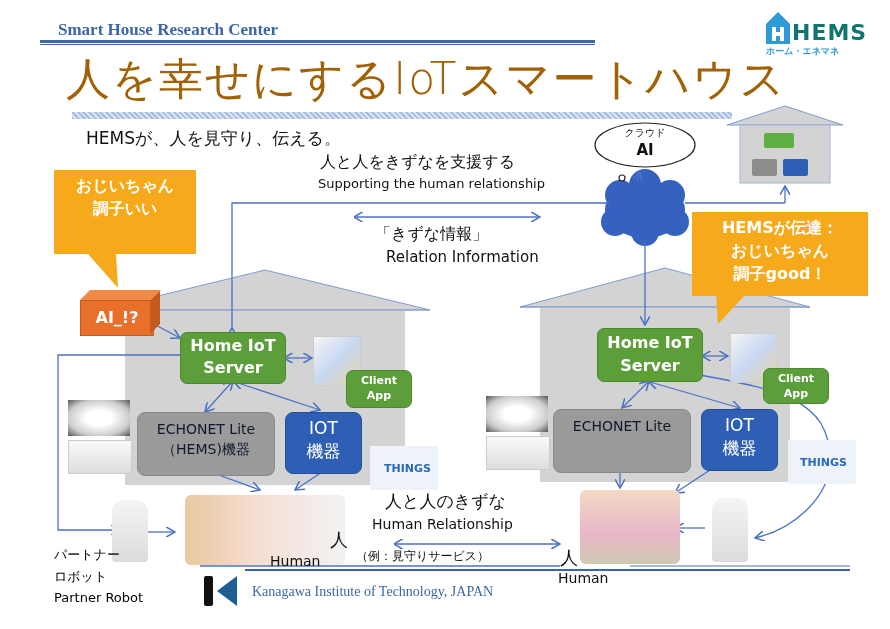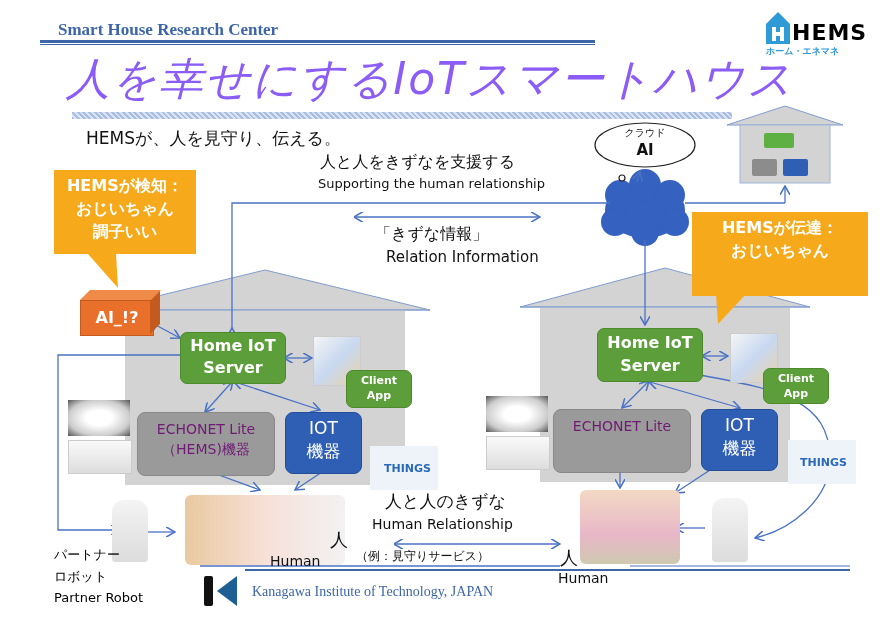--- a/index.html
+++ b/index.html
@@ -1,42 +1,42 @@
 <!DOCTYPE html>
 <html><head>
 <meta charset="utf-8">
 <style>
   html, body { margin:0; padding:0; background:#fff; }
   body { width:890px; height:629px; position:relative; overflow:hidden; font-family:"DejaVu Sans", sans-serif; }
   .abs { position:absolute; }
   .header-title { left:58px; top:20px; font-family:"Liberation Serif", serif; font-weight:bold; font-size:17px; color:#3d66a8; }
-  .main-title { left:66px; top:50px; font-size:44px; color:#8b5cf6; letter-spacing:2px; font-weight:300; white-space:nowrap;font-style:italic; }
+  .main-title { left:66px; top:50px; font-size:44px; color:#a16207; letter-spacing:2px; font-weight:300; white-space:nowrap; }
   .subtitle { left:86px; top:127px; font-size:17px; color:#111; }
   .label { color:#111; text-align:center; white-space:nowrap; }
   .bubble { background:#f6a91a; color:#fff; font-weight:bold; text-align:center; font-size:16px; line-height:23px; }
   .green-box { background:#5c9e3a; border:1px solid #4c8a2c; border-radius:7px; color:#fff; font-weight:bold; text-align:center; }
-  .gray-box { background:#9a9a9a; border:1px solid #888; border-radius:8px; color:#701a75; text-align:center; font-size:14px; line-height:20px; }
+  .gray-box { background:#9a9a9a; border:1px solid #888; border-radius:8px; color:#0f172a; text-align:center; font-size:14px; line-height:20px; }
   .blue-box { background:#2f5fb5; border:1px solid #254e98; border-radius:8px; color:#fff; text-align:center; font-size:17px; line-height:23px; }
   .img-ph { background:#eee; border:1px solid #ccc; }
 </style>
 </head>
 <body>
 
 <div class="abs header-title">Smart House Research Center</div>
 <div class="abs" style="left:40px;top:40px;width:555px;height:3px;background:#3d66a8;"></div>
 <div class="abs" style="left:40px;top:44px;width:555px;height:1px;background:#3d66a8;"></div>
 
 <div class="abs" style="left:764px;top:10px;width:90px;height:46px;">
   <svg width="90" height="46">
     <polygon points="2,14 14,2 26,14 26,34 2,34" fill="#2e9ad6"></polygon>
     <rect x="8" y="17" width="4" height="14" fill="#fff"></rect>
     <rect x="16" y="17" width="4" height="14" fill="#fff"></rect>
     <rect x="8" y="22" width="12" height="4" fill="#fff"></rect>
   </svg>
-  <span class="abs" style="left:28px;top:10px;font-size:22px;font-weight:bold;color:#000000;letter-spacing:1px;">HEMS</span>
+  <span class="abs" style="left:28px;top:10px;font-size:22px;font-weight:bold;color:#0f766e;letter-spacing:1px;">HEMS</span>
   <span class="abs" style="left:2px;top:35px;font-size:9px;font-weight:bold;color:#2e9ad6;">ホーム・エネマネ</span>
 </div>
 
 <div class="abs main-title">人を幸せにするIoTスマートハウス</div>
 <div class="abs" style="left:72px;top:112px;width:660px;height:7px;background:repeating-linear-gradient(45deg,#a9bde0 0 2px,#d9e3f3 2px 4px);"></div>
 
 <div class="abs subtitle">HEMSが、人を見守り、伝える。</div>
 
 <svg class="abs" width="890" height="629" style="left:0;top:0;">
   <defs>
@@ -116,31 +116,31 @@
 <div class="abs label" style="left:620px;top:126px;font-size:10px;width:50px;">クラウド</div>
 <div class="abs label" style="left:620px;top:141px;font-size:15px;font-weight:bold;width:50px;">AI</div>
 
 <div class="abs label" style="left:320px;top:152px;font-size:16px;">人と人をきずなを支援する</div>
 <div class="abs label" style="left:318px;top:176px;font-size:13px;">Supporting the human relationship</div>
 
 <div class="abs label" style="left:375px;top:224px;font-size:16px;">「きずな情報」</div>
 <div class="abs label" style="left:362px;top:248px;font-size:15px;margin-left:24px;">Relation Information</div>
 
 <div class="abs bubble" style="left:54px;top:170px;width:142px;height:80px;padding-top:4px;">
-  <div>HEMSが検知：</div>
   <div>おじいちゃん</div>
   <div>調子いい</div>
 </div>
 <svg class="abs" width="40" height="40" style="left:88px;top:254px;">
     <polygon points="0,0 28,0 30,34" fill="#f6a91a"></polygon>
   </svg>
 
 <div class="abs bubble" style="left:692px;top:212px;width:176px;height:80px;padding-top:4px;">
   <div>HEMSが伝達：</div>
   <div>おじいちゃん</div>
+  <div>調子good！</div>
 </div>
 <svg class="abs" width="40" height="40" style="left:716px;top:294px;">
     <polygon points="0,0 30,0 2,30" fill="#f6a91a"></polygon>
   </svg>
 
 <div class="abs" style="left:80px;top:300px;width:72px;height:34px;background:#e8702a;border:1px solid #c45a1e;">
   <span style="display:block;color:#fff;font-weight:bold;font-size:16px;text-align:center;line-height:34px;">AI_!?</span>
 </div>
 <svg class="abs" width="20" height="46" style="left:150px;top:290px;">
     <polygon points="0,10 10,0 10,34 0,44" fill="#c45a1e"></polygon>

